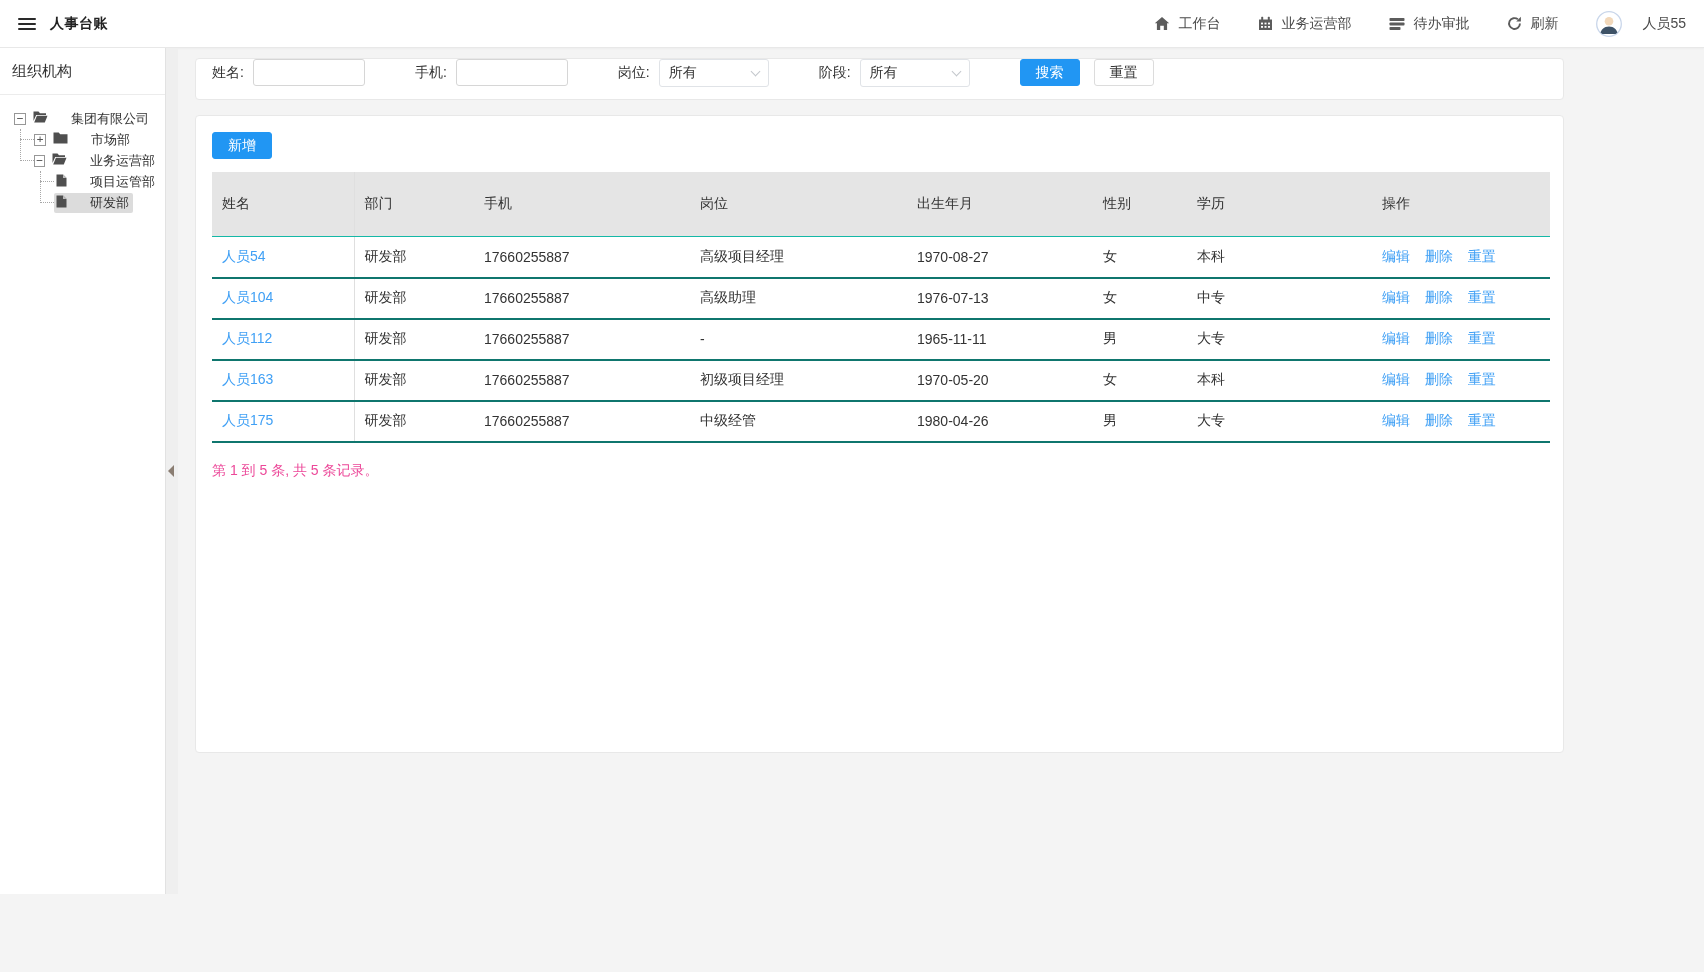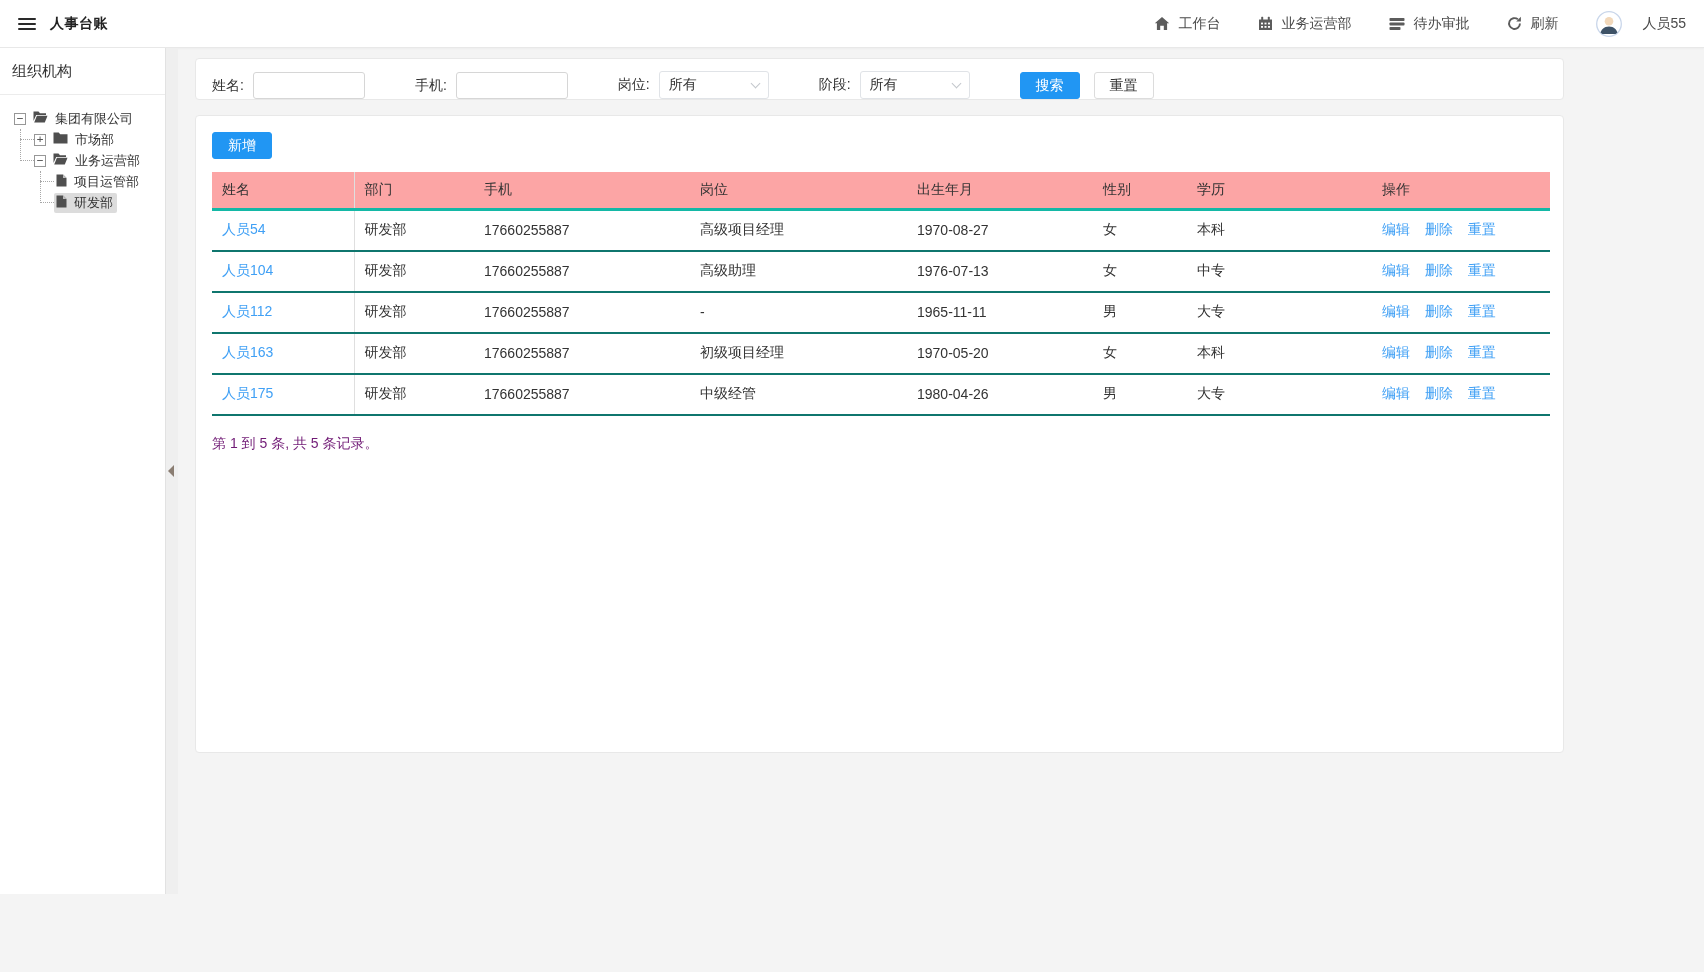--- a/index.html
+++ b/index.html
@@ -25,49 +25,49 @@
   .tree{position:relative;padding:13px 6px;font-size:13px}
   .vline{position:absolute;border-left:1px dotted #a8a8a8;width:0}
   .hline{position:absolute;border-top:1px dotted #a8a8a8;height:0}
   .tnode{position:relative;height:21px;display:flex;align-items:center}
   .tnode.lvl0{padding-left:8px}
   .tnode.lvl1{padding-left:28px}
   .tnode.lvl2{padding-left:48px}
   .expander{width:12px;height:12px;border:1px solid #979797;background:#fff;color:#555;display:flex;align-items:center;justify-content:center;font-size:11px;line-height:1;margin-right:5px;cursor:pointer;position:relative;z-index:1;font-family:"DejaVu Sans Mono",monospace}
   .expander.minus::before{content:"−";margin-top:-1px}
   .expander.plus::before{content:"+";margin-top:-1px}
-  .node-body{display:flex;align-items:center;gap:7px;padding:1px 4px 1px 2px;border-radius:2px;cursor:pointer;position:relative;z-index:1}
+  .node-body{display:flex;align-items:center;gap:23px;padding:1px 4px 1px 2px;border-radius:2px;cursor:pointer;position:relative;z-index:1}
   .tnode.selected .node-body{background:#dcdcdc}
   .tlabel{color:#333;white-space:nowrap}
 
   
   .strip{width:12px;background:#efefef;position:relative;flex-shrink:0;cursor:pointer}
   .strip .arrow{position:absolute;left:2px;top:50%;margin-top:-6px;width:0;height:0;border-top:6px solid transparent;border-bottom:6px solid transparent;border-right:6px solid #8a7d72}
 
   
   .content{flex:1;padding:10px 0 0 17px}
   .card{background:#fff;border:1px solid #e8e8e8;border-radius:4px;width:1369px}
-  .filter-card{height:42px;display:flex;align-items:flex-end;padding:0 16px}
+  .filter-card{height:42px;display:flex;align-items:flex-start;padding:0 16px}
   .fgroup{display:flex;align-items:center;margin-right:50px}
   .flabel{font-size:14px;color:#333;margin-right:9px;white-space:nowrap}
   .tinput{width:112px;height:27px;border:1px solid #d6d6d6;border-radius:3px;padding:0 8px;font-size:13px;color:#333;outline:none;background:#fff}
   .select{width:110px;height:28px;border:1px solid #e0e3e7;border-radius:3px;background:#fff;display:flex;align-items:center;justify-content:space-between;padding:0 9px;font-size:14px;color:#333;cursor:pointer}
   .chev{width:7px;height:7px;border-right:1.5px solid #c3c7cc;border-bottom:1.5px solid #c3c7cc;transform:rotate(45deg);margin-top:-3px}
   .btn{height:27px;border-radius:3px;font-size:14px;padding:0 15px;cursor:pointer;font-family:Liberation Sans, sans-serif}
   .btn-primary{background:#2196f3;border:1px solid #2196f3;color:#fff}
   .btn-default{background:#fff;border:1px solid #dcdcdc;color:#333;margin-left:14px}
 
   .main-card{margin-top:15px;height:638px;padding:16px}
   table{width:100%;border-collapse:collapse;font-size:14px;margin-top:13px;table-layout:fixed}
-  thead th{background:#fca5a5;font-weight:400;text-align:left;padding:9px 10px;color:#333;border-bottom:3px solid #14b8a6;white-space:nowrap}
+  thead th{background:#e5e5e5;font-weight:400;text-align:left;padding:23px 10px;color:#333;border-bottom:1px solid #14b8a6;white-space:nowrap}
   tbody td{height:41px;padding:0 10px;border-bottom:2px solid #0f766e;color:#333;white-space:nowrap;overflow:hidden}
   th:first-child,td:first-child{border-right:1px solid #dfdfdf}
   .lnk{color:#40a0f5;text-decoration:none;cursor:pointer}
   .op{margin-right:11px}
-  .summary{margin-top:19px;font-size:14px;color:#701a75}
+  .summary{margin-top:19px;font-size:14px;color:#ec4899}
 </style>
 </head>
 <body>
 
 <header class="topbar">
   <span class="burger">
       <i></i>
       <i></i>
       <i></i>
     </span>

